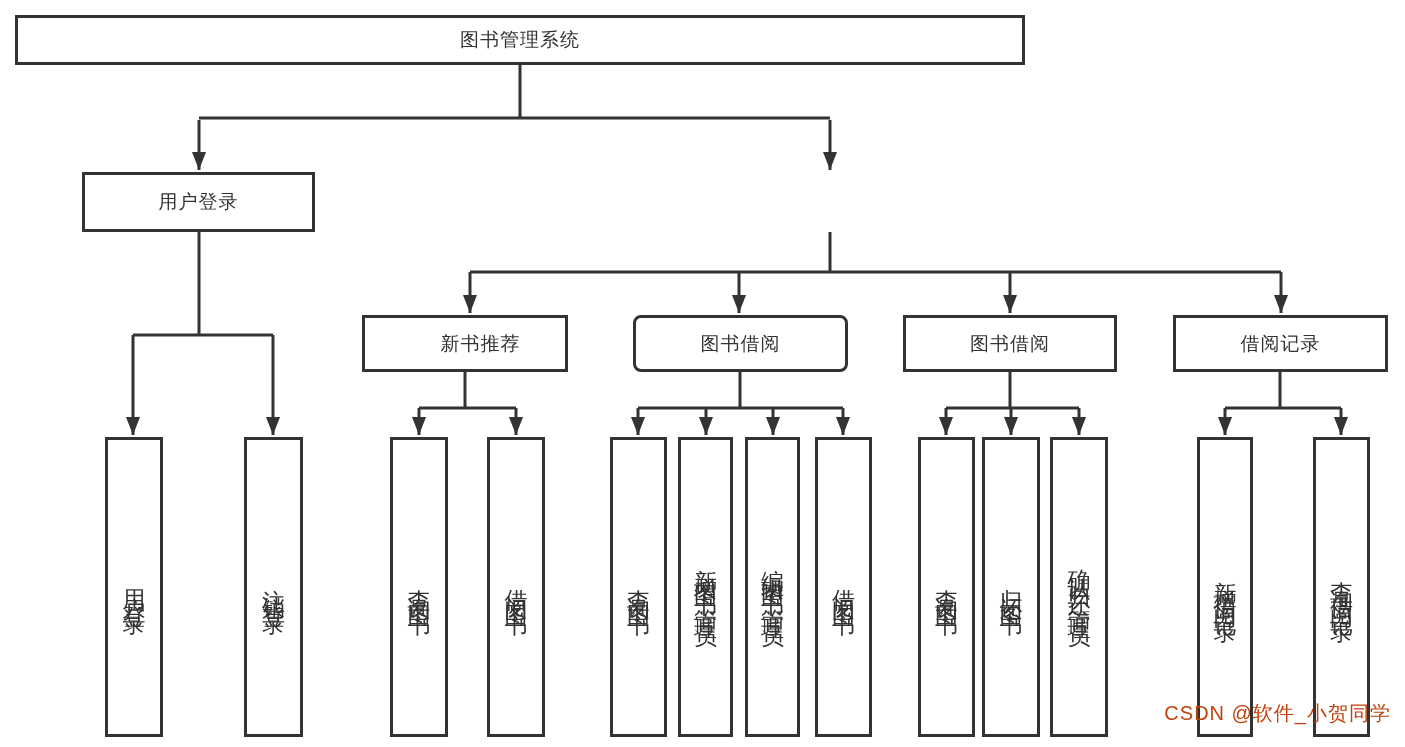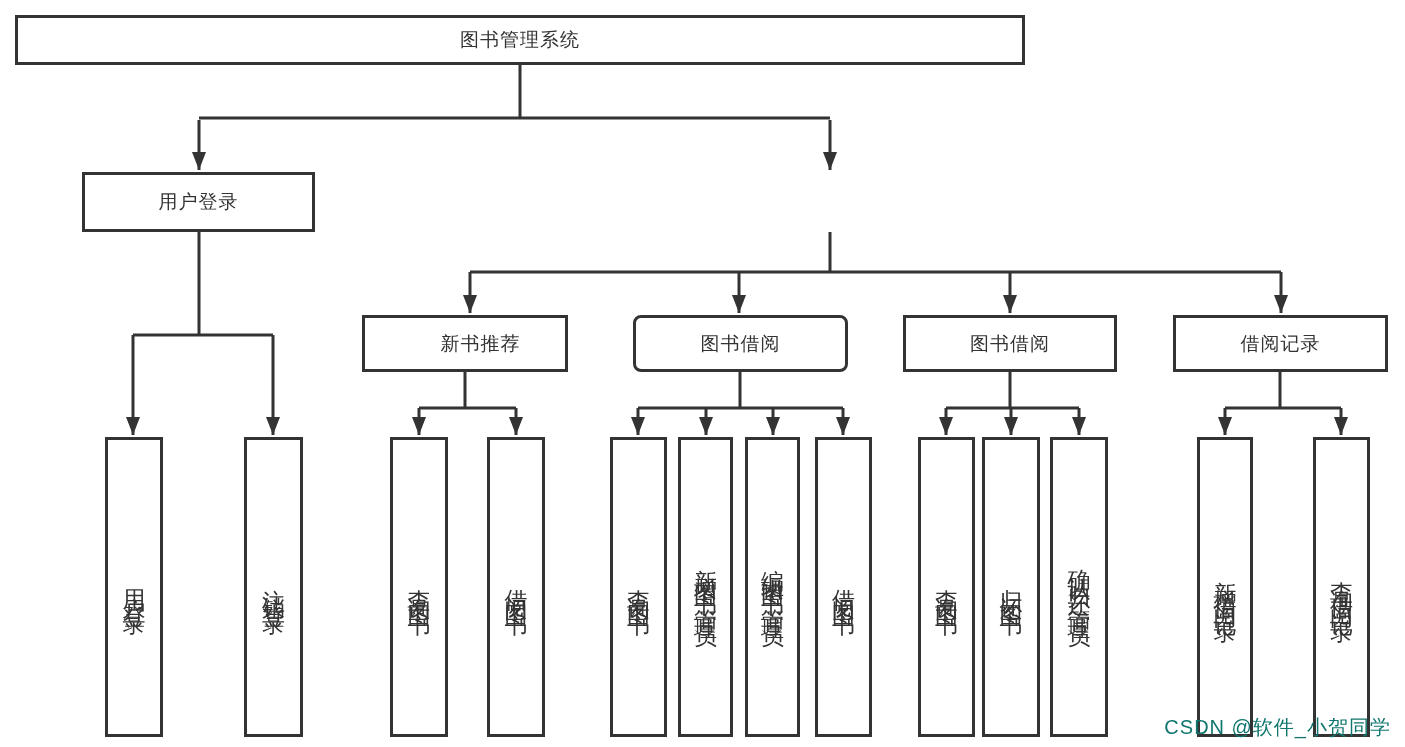--- a/index.html
+++ b/index.html
@@ -42,23 +42,23 @@
     writing-mode: vertical-rl;
     text-orientation: mixed;
     font-size: 23px;
     line-height: 1;
     letter-spacing: 8px;
     color: #333333;
   }
   .watermark {
     position: absolute;
     right: 14px;
-    bottom: 6px;
+    bottom: 20px;
     font-size: 20px;
-    color: #0f766e;
+    color: #c2410c;
     white-space: nowrap;
     letter-spacing: 1px;
     z-index: 5;
   }
 </style>
 </head>
 <body>
 
 <div class="canvas">
 

